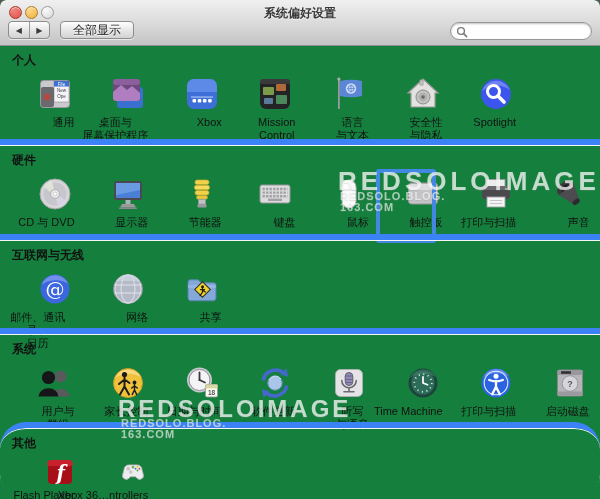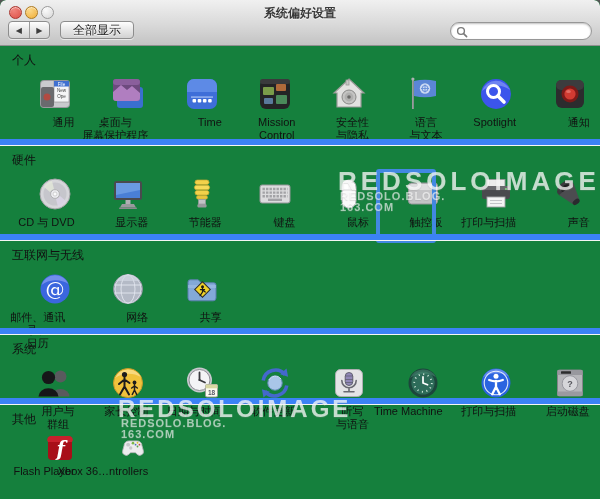--- a/index.html
+++ b/index.html
@@ -23,21 +23,21 @@
   #nav-seg .seg:first-child{border-right:1px solid #9a9a9a;}
   #show-all{left:60px;padding:4px 12px;text-shadow:0 1px 0 rgba(255,255,255,.7);}
   #search-wrap{position:absolute;top:22px;right:8px;width:142px;height:18px;background:#fff;border:1px solid #979797;
     border-radius:10px;box-shadow:inset 0 1px 2px rgba(0,0,0,.25);box-sizing:border-box;}
   #search-wrap svg{position:absolute;left:5px;top:3px;}
   #search-input{position:absolute;left:20px;top:1px;right:6px;height:14px;border:none;outline:none;background:transparent;font-size:11px;}
 
   
   .section{position:absolute;left:0;right:0;box-sizing:border-box;}
   .section + .section{border-top:6px solid #3b82f6;box-shadow:inset 0 1px 0 #f6f6f4;}
-  .sec-title{margin:7px 0 3px 12px;font-size:12px;font-weight:normal;color:#111;}
+  .sec-title{margin:7px 0 3px 12px;font-size:12px;font-weight:bold;color:#111;}
   .grid{display:grid;grid-template-columns:repeat(8,73.6px);margin-left:1px;}
   .item{position:relative;display:flex;flex-direction:column;align-items:flex-end;cursor:default;}
   .icon{height:42px;display:flex;align-items:flex-end;justify-content:center;}
   .icon svg{width:40px;height:40px;display:block;}
   .label{margin-top:2px;font-size:11px;line-height:13px;color:#111;text-align:center;white-space:pre-line;}
   .item.selected::before{content:"";position:absolute;left:7px;right:7px;top:-3px;height:66px;
     border:4px solid #4288e2;border-radius:3px;pointer-events:none;}
   .grid-small .icon{height:32px;}
   .grid-small .icon svg{width:30px;height:30px;}
   .grid-small .label{white-space:nowrap;overflow:visible;}
@@ -112,85 +112,73 @@
               <svg viewBox="0 0 40 40">
                 <rect x="5" y="5" width="30" height="30" rx="7" fill="#3e6ed8"></rect>
                 <path d="M5 12 a7 7 0 0 1 7 -7 h16 a7 7 0 0 1 7 7 v6 h-30 z" fill="#5d8ae6"></path>
                 <rect x="9" y="22.6" width="22" height="0.9" fill="#cfe0ff"></rect>
                 <rect x="10.5" y="25" width="3.6" height="3.6" rx="1" fill="#fff"></rect>
                 <rect x="15.7" y="25" width="3.6" height="3.6" rx="1" fill="#fff"></rect>
                 <rect x="20.9" y="25" width="3.6" height="3.6" rx="1" fill="#fff"></rect>
                 <rect x="26.1" y="25" width="3.6" height="3.6" rx="1" fill="#fff"></rect>
               </svg>
             </div>
-            <div class="label">Time</div>
+            <div class="label">Xbox</div>
           </div>
           <div class="item">
             <div class="icon">
               <svg viewBox="0 0 40 40">
                 <rect x="5" y="5" width="30" height="30" rx="6" fill="#242426"></rect>
                 <rect x="8" y="13" width="11" height="8" rx="1" fill="#7a9c4a"></rect>
                 <rect x="21" y="10" width="10" height="7" rx="1" fill="#b06a3a"></rect>
                 <rect x="9" y="24" width="9" height="6" rx="1" fill="#5a7a9c"></rect>
                 <rect x="21" y="21" width="11" height="9" rx="1" fill="#4a8a5a"></rect>
                 <rect x="5" y="5" width="30" height="5" rx="2.5" fill="#3a3a3c"></rect>
               </svg>
             </div>
             <div class="label">Mission
 Control</div>
           </div>
           <div class="item">
             <div class="icon">
               <svg viewBox="0 0 40 40">
-                <path d="M20 5 L35 19 h-3 v14 h-24 v-14 h-3 z" fill="#e2e2e0" stroke="#9a9a98" stroke-width="1.2"></path>
-                <rect x="17" y="6" width="3" height="5" fill="#c8c8c6" stroke="#9a9a98" stroke-width="0.8"></rect>
-                <circle cx="20" cy="23" r="7" fill="#c4c4c2" stroke="#8a8a88" stroke-width="1"></circle>
-                <circle cx="20" cy="23" r="4.4" fill="#b0b0ae"></circle>
-                <circle cx="20" cy="23" r="1.8" fill="#6a6a68"></circle>
-              </svg>
-            </div>
-            <div class="label">安全性
-与隐私</div>
-          </div>
-          <div class="item">
-            <div class="icon">
-              <svg viewBox="0 0 40 40">
                 <rect x="9" y="5" width="1.8" height="30" fill="#9a9a9e"></rect>
                 <circle cx="9.9" cy="5" r="1.6" fill="#b0b0b4"></circle>
                 <path d="M11 7 q11 -2.5 22 0 v15 q-11 2.5 -22 0 z" fill="#5b86d6"></path>
                 <circle cx="22" cy="14.5" r="5.2" fill="#d6e2f5" opacity="0.92"></circle>
                 <circle cx="22" cy="14.5" r="3" fill="none" stroke="#5b86d6" stroke-width="0.9"></circle>
                 <path d="M18 14.5 h8 M22 10.5 v8" stroke="#5b86d6" stroke-width="0.8"></path>
               </svg>
             </div>
             <div class="label">语言
 与文本</div>
           </div>
           <div class="item">
             <div class="icon">
               <svg viewBox="0 0 40 40">
+                <path d="M20 5 L35 19 h-3 v14 h-24 v-14 h-3 z" fill="#e2e2e0" stroke="#9a9a98" stroke-width="1.2"></path>
+                <rect x="17" y="6" width="3" height="5" fill="#c8c8c6" stroke="#9a9a98" stroke-width="0.8"></rect>
+                <circle cx="20" cy="23" r="7" fill="#c4c4c2" stroke="#8a8a88" stroke-width="1"></circle>
+                <circle cx="20" cy="23" r="4.4" fill="#b0b0ae"></circle>
+                <circle cx="20" cy="23" r="1.8" fill="#6a6a68"></circle>
+              </svg>
+            </div>
+            <div class="label">安全性
+与隐私</div>
+          </div>
+          <div class="item">
+            <div class="icon">
+              <svg viewBox="0 0 40 40">
                 <circle cx="20" cy="20" r="15" fill="#3c55ec"></circle>
                 <path d="M6 17 a15 15 0 0 1 28 -1 a22 22 0 0 0 -28 1z" fill="#7c90f4" opacity="0.8"></path>
                 <circle cx="17.5" cy="17.5" r="6" fill="none" stroke="#fff" stroke-width="3"></circle>
                 <line x1="22" y1="22" x2="28" y2="28" stroke="#fff" stroke-width="3.6" stroke-linecap="round"></line>
               </svg>
             </div>
             <div class="label">Spotlight</div>
-          </div>
-          <div class="item">
-            <div class="icon">
-              <svg viewBox="0 0 40 40">
-                <rect x="6" y="6" width="28" height="28" rx="6" fill="#2c2c2e"></rect>
-                <rect x="6" y="6" width="28" height="10" rx="5" fill="#3c3c3e"></rect>
-                <circle cx="20" cy="20" r="8.5" fill="#7e1a18"></circle>
-                <circle cx="20" cy="20" r="5.6" fill="#d23b32"></circle>
-                <ellipse cx="18.5" cy="17.5" rx="2.4" ry="1.6" fill="#e87a70" opacity="0.8"></ellipse>
-              </svg>
-            </div>
-            <div class="label">通知</div>
           </div>
         </div>
       </section>
       <section class="section" style="top: 139px; height: 95px;">
         <div class="sec-title">硬件</div>
         <div class="grid">
           <div class="item">
             <div class="icon">
               <svg viewBox="0 0 40 40">
                 <circle cx="20" cy="20" r="15" fill="#d6d6da" stroke="#a4a4a8" stroke-width="1"></circle>
@@ -428,21 +416,21 @@
                 <rect x="11" y="8.2" width="10" height="2.6" rx="0.5" fill="#2c2c2e"></rect>
                 <circle cx="20" cy="20.5" r="7.8" fill="#d6d6da" stroke="#92929a" stroke-width="0.9"></circle>
                 <text x="20" y="23.6" font-size="9" fill="#55555c" text-anchor="middle" font-weight="bold">?</text>
                 <rect x="7.5" y="28.5" width="25" height="4.5" fill="#9a9aa0"></rect>
               </svg>
             </div>
             <div class="label">启动磁盘</div>
           </div>
         </div>
       </section>
-      <section class="section" style="top: 398px; height: 77px;">
+      <section class="section" style="top: 422px; height: 77px; border-radius: 26px;">
         <div class="sec-title">其他</div>
         <div class="grid grid-small">
           <div class="item">
             <div class="icon">
               <svg viewBox="0 0 40 40">
                 <rect x="4" y="4" width="32" height="32" rx="5" fill="#a80e18"></rect>
                 <path d="M4 12 a5 5 0 0 1 5 -8 h22 a5 5 0 0 1 5 8 z" fill="#c8202c"></path>
                 <text x="21" y="30" font-size="26" font-style="italic" font-weight="bold" fill="#fff" text-anchor="middle" font-family="DejaVu Serif,serif">f</text>
               </svg>
             </div>

